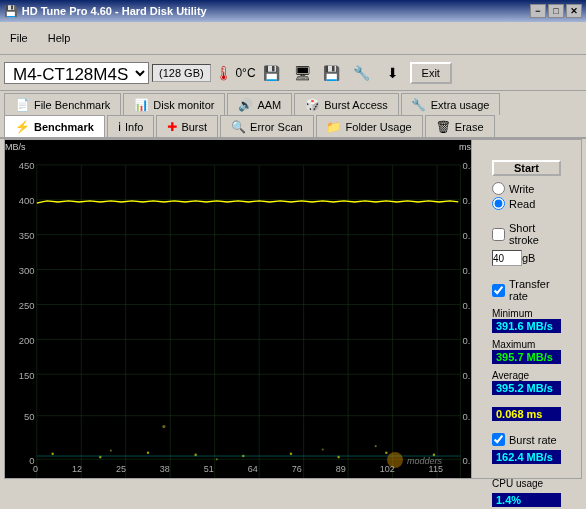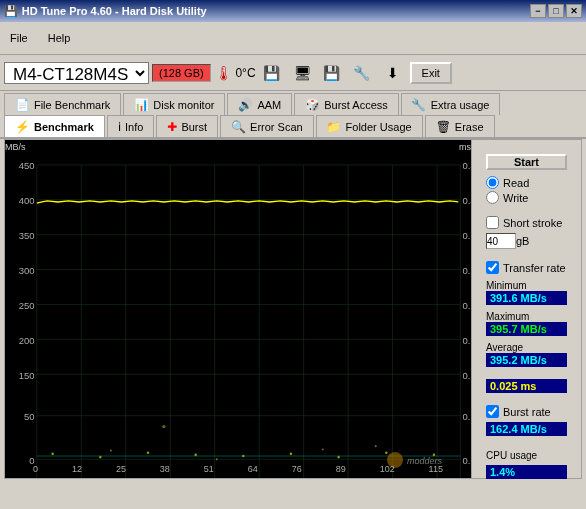--- a/index.html
+++ b/index.html
@@ -79,21 +79,21 @@
     }
     .drive-select {
       width: 145px;
       height: 22px;
       background: #fff;
       border: 1px solid #7a7a7a;
       padding: 1px 4px;
       font-size: 17px;
     }
     .drive-info {
-      background: #ef4444;
+      background: #e5e5e5;
       border: 1px inset #a0a0a0;
       padding: 2px 6px;
       font-size: 11px;
     }
     .temp-display {
       display: flex;
       align-items: center;
       gap: 3px;
       font-size: 12px;
     }
@@ -177,21 +177,21 @@
     }
     .chart-svg {
       width: 100%;
       height: 100%;
     }
 
     
     .right-panel {
       width: 110px;
       background: #d4d0c8;
-      padding: 14px;
+      padding: 20px;
       display: flex;
       flex-direction: column;
       gap: 4px;
       border-left: 1px solid #a0a0a0;
     }
     .start-btn {
       width: 100%;
       height: 24px;
       background: #d4d0c8;
       border: 2px outset #ffffff;
@@ -474,26 +474,26 @@
       <span>102</span>
       <span>115</span>
     </div>
   </div>
 
   <div class="right-panel">
     <button class="start-btn">Start</button>
 
     <div class="radio-group">
       <label class="radio-label">
+        <input type="radio" name="rw" style="">
+        <span>Write</span>
+      </label>
+      <label class="radio-label">
         <input type="radio" name="rw" checked="" style="">
         <span>Read</span>
-      </label>
-      <label class="radio-label">
-        <input type="radio" name="rw" style="">
-        <span>Write</span>
       </label>
     </div>
 
     <div class="divider-line"></div>
 
     <label class="checkbox-label">
       <input type="checkbox" style="">
       <span>Short stroke</span>
     </label>
     <div class="short-stroke-row">
@@ -518,21 +518,21 @@
       <div class="stat-value green">395.7 MB/s</div>
     </div>
 
     <div>
       <div class="stat-label">Average</div>
       <div class="stat-value">395.2 MB/s</div>
     </div>
 
     <div class="divider-line"></div>
 
-    <div class="stat-value yellow">0.025 ms</div>
+    <div class="stat-value yellow">0.068 ms</div>
 
     <div class="divider-line"></div>
 
     <label class="checkbox-label">
       <input type="checkbox" checked="" style="">
       <span>Burst rate</span>
     </label>
     <div class="stat-value">162.4 MB/s</div>
 
     <div class="divider-line"></div>

